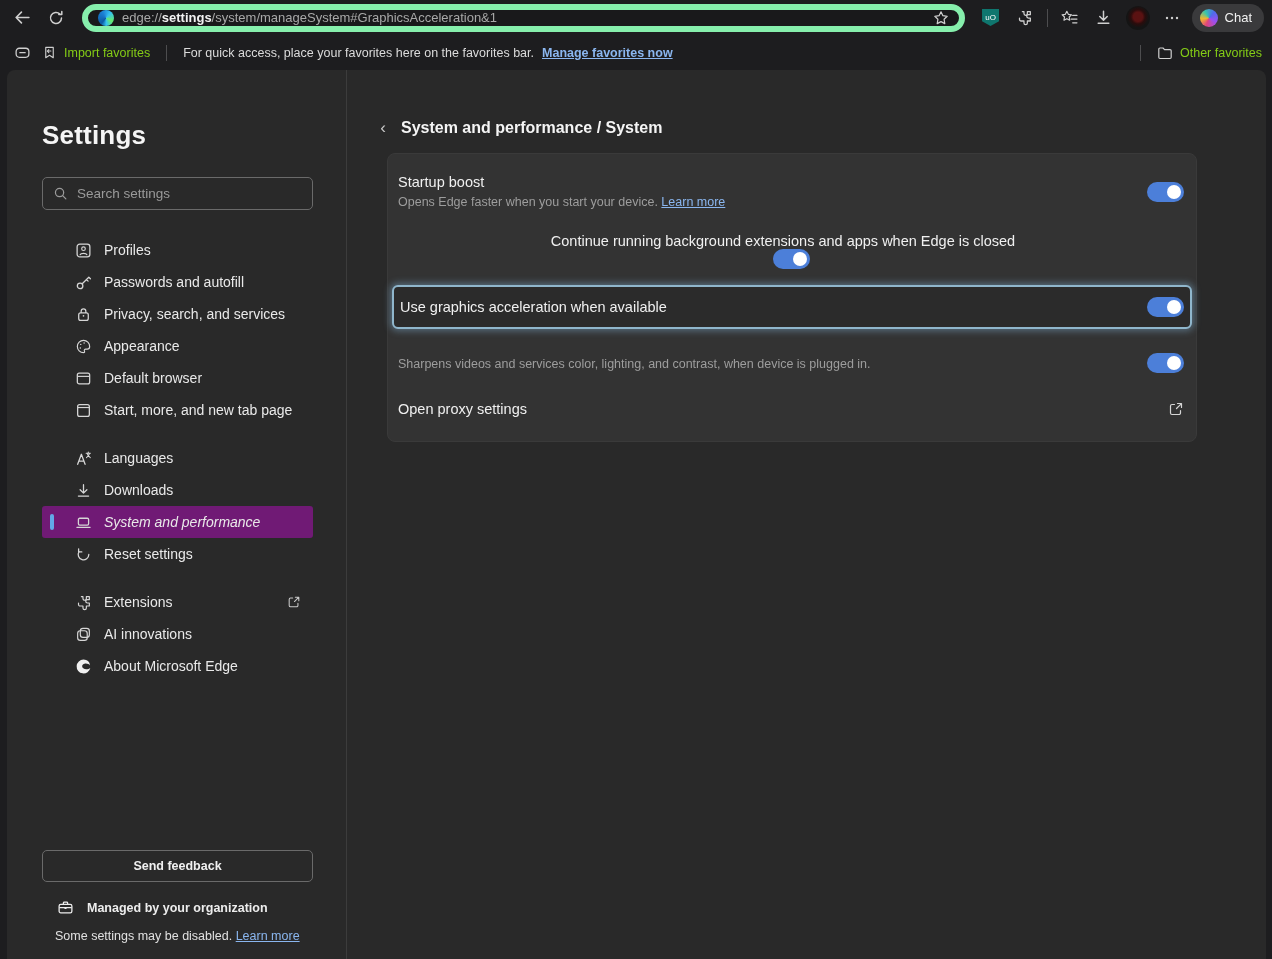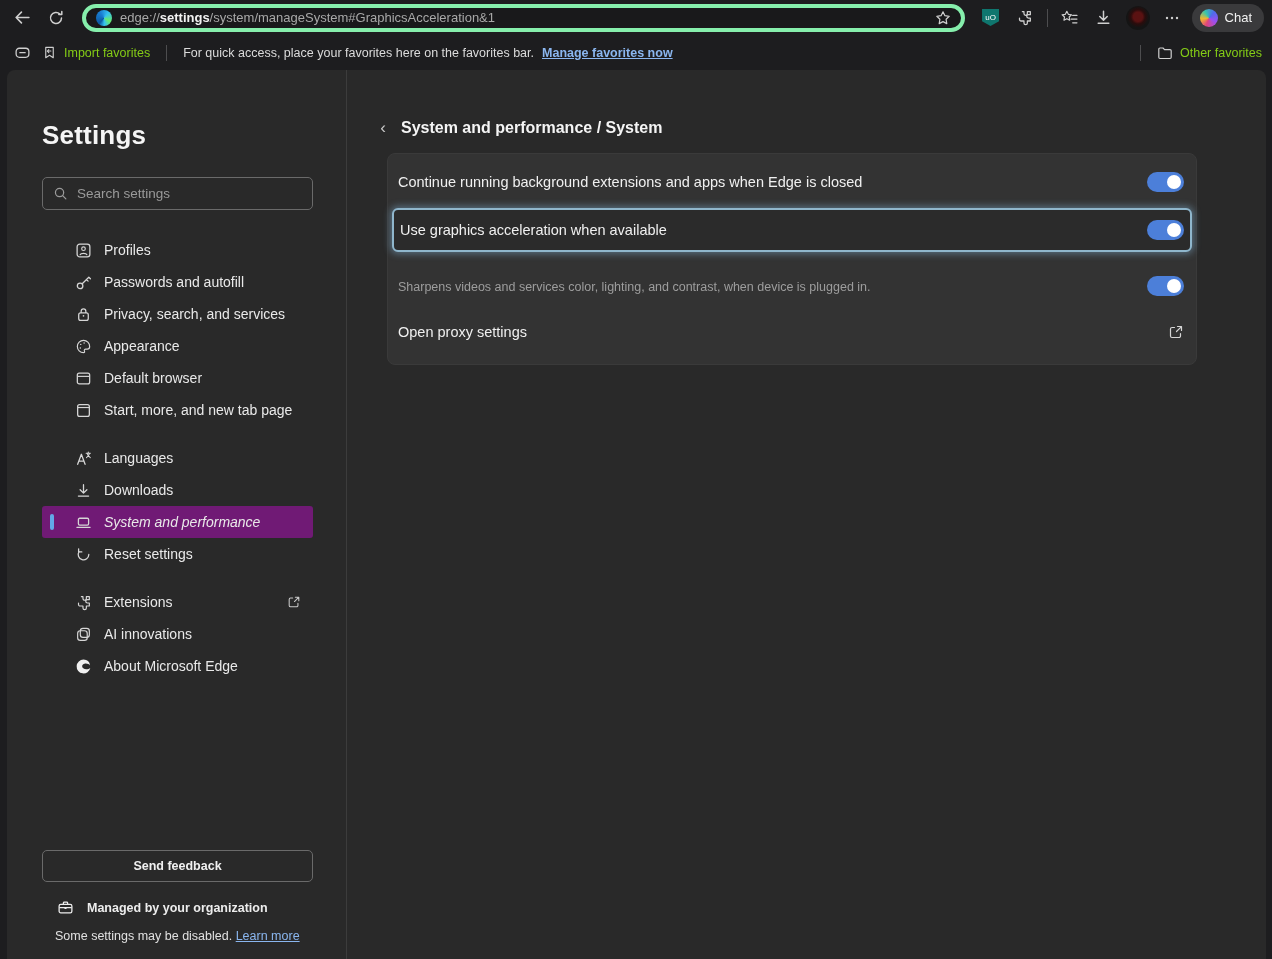--- a/index.html
+++ b/index.html
@@ -14,21 +14,21 @@
   .toolbar {
     height:35px; display:flex; align-items:center; padding:0 8px;
     background:#1d1d1f; gap:6px;
   }
   .iconbtn {
     width:28px; height:28px; display:flex; align-items:center; justify-content:center;
     color:#cfcfcf; border-radius:5px; flex:0 0 auto; font-size:15px;
   }
   .addressbar {
     flex:1; height:28px; margin:0 6px; background:#19191b;
-    border:4px solid #86efac; border-radius:14px;
+    border:6px solid #86efac; border-radius:14px;
     display:flex; align-items:center; padding:0 10px; gap:8px;
     min-width:0;
   }
   .addressbar .url { flex:1; font-size:13px; color:#a8a8a8; white-space:nowrap; overflow:hidden; }
   .addressbar .url b { color:#f2f2f2; font-weight:bold; }
   .edge-logo {
     width:16px; height:16px; border-radius:50%;
     background:conic-gradient(from 220deg,#0c59a4,#1b7fd4 30%,#35c1f1 50%,#66eb6e 72%,#35c1f1 88%,#0c59a4);
     flex:0 0 auto;
   }
@@ -117,21 +117,21 @@
   .page-title { font-size:16px; font-weight:bold; color:#f5f5f5; }
   .card {
     margin:15px 0 0 12px; width:810px; background:#333333;
     border:1px solid #3a3a3a; border-radius:8px; padding:4px;
   }
   .row { display:flex; align-items:center; padding:8px 8px 8px 6px; }
   .row .texts { flex:1; padding-right:16px; }
   .row-title { font-size:14.5px; color:#f0f0f0; }
   .row-sub { font-size:12.5px; color:#9d9d9d; margin-top:5px; }
   .row1 { padding-top:16px; padding-bottom:10px; }
-  .row2 { padding-top:14px; padding-bottom:14px; }
+  .row2 { padding-top:14px; padding-bottom:14px;flex-direction:column; }
   .row-highlight {
     background:#2b2b2b; border:2px solid #8fb6cc; border-radius:6px;
     box-shadow:0 0 7px 2px rgba(130,180,215,.45);
     padding:10px 6px; margin:2px 0;
   }
   .row-enhance { padding-top:14px; }
   .row-enhance .titleline { display:flex; align-items:center; gap:14px; }
   .help-circle {
     width:17px; height:17px; border-radius:50%; border:1px solid #7d94ad;
     color:#9fb4c9; font-size:10.5px; display:flex; align-items:center; justify-content:center;
@@ -402,20 +402,32 @@
     </div>
   </div>
 
   <div class="main">
     <div class="main-header">
       <span class="back-chevron">‹</span>
       <span class="page-title">System and performance / System</span>
     </div>
 
     <div class="card">
+      <div class="row row1">
+        <div class="texts">
+          <div class="row-title">Startup boost</div>
+          <div class="row-sub">
+            <span>Opens Edge faster when you start your device.</span>
+            <a class="link2">Learn more</a>
+          </div>
+        </div>
+        <div class="toggle">
+            <div class="knob"></div>
+          </div>
+      </div>
 
       <div class="row row2">
         <div class="texts">
           <div class="row-title">Continue running background extensions and apps when Edge is closed</div>
         </div>
         <div class="toggle">
             <div class="knob"></div>
           </div>
       </div>
 

